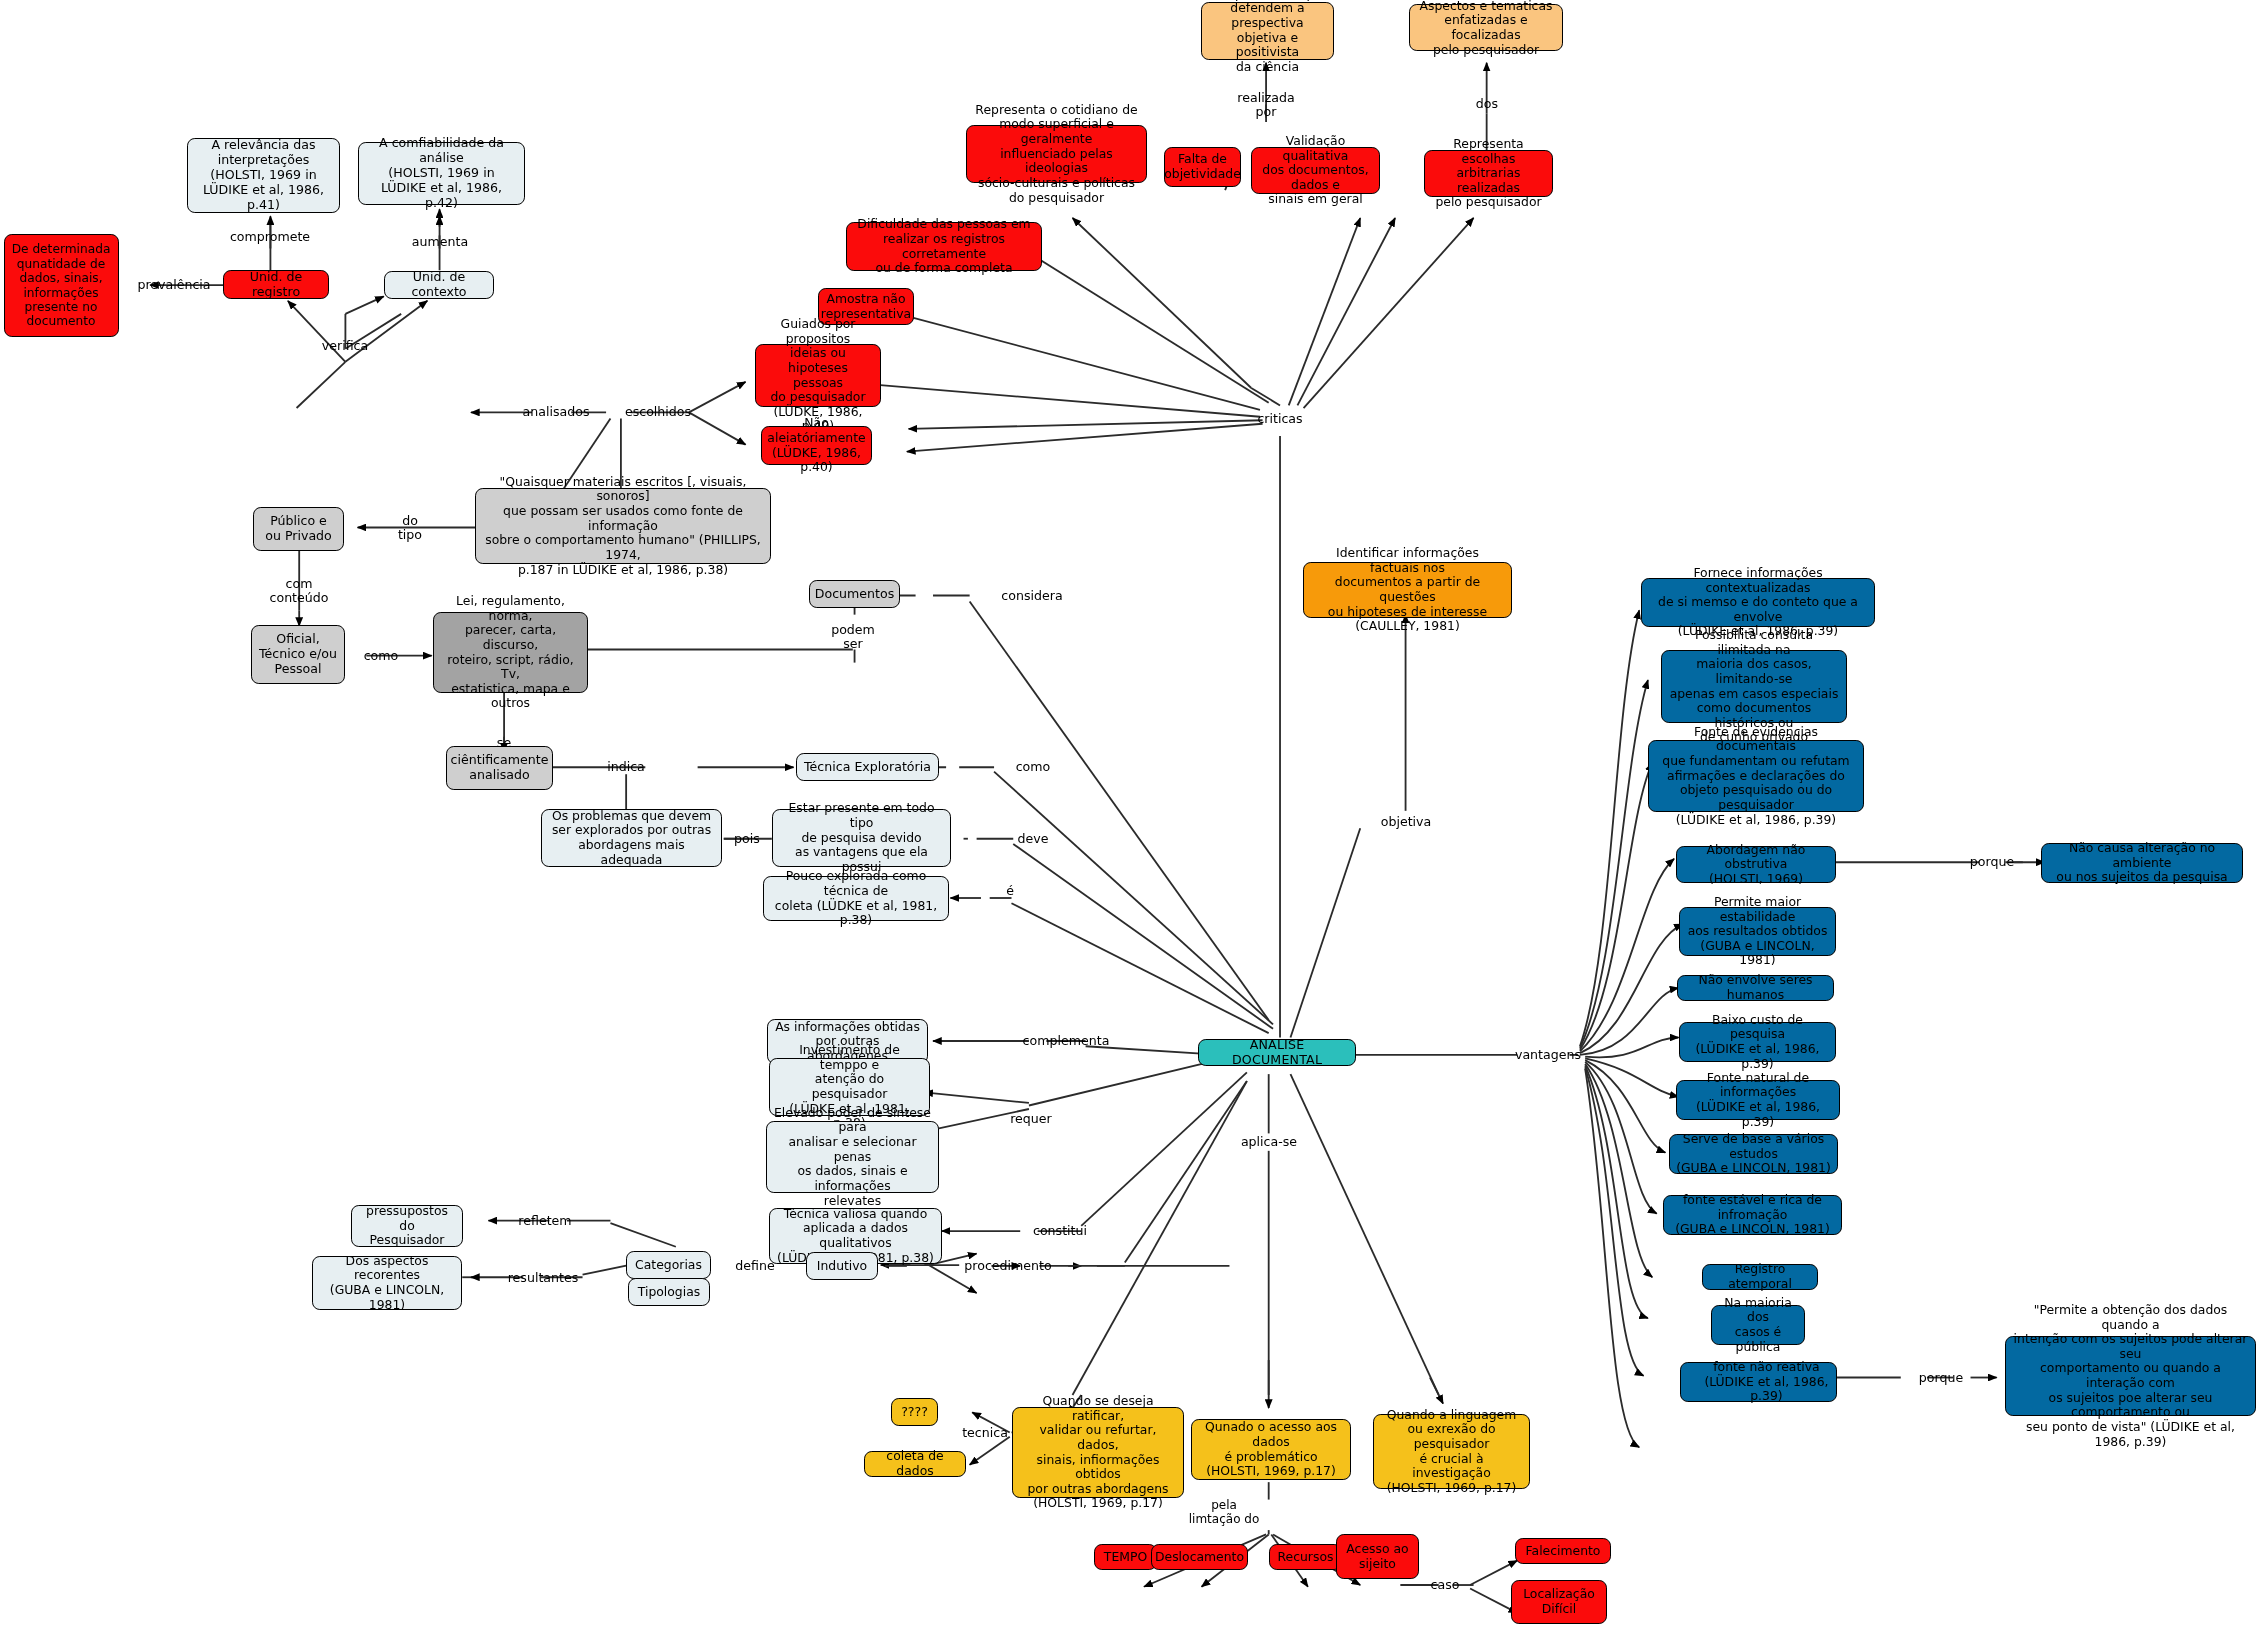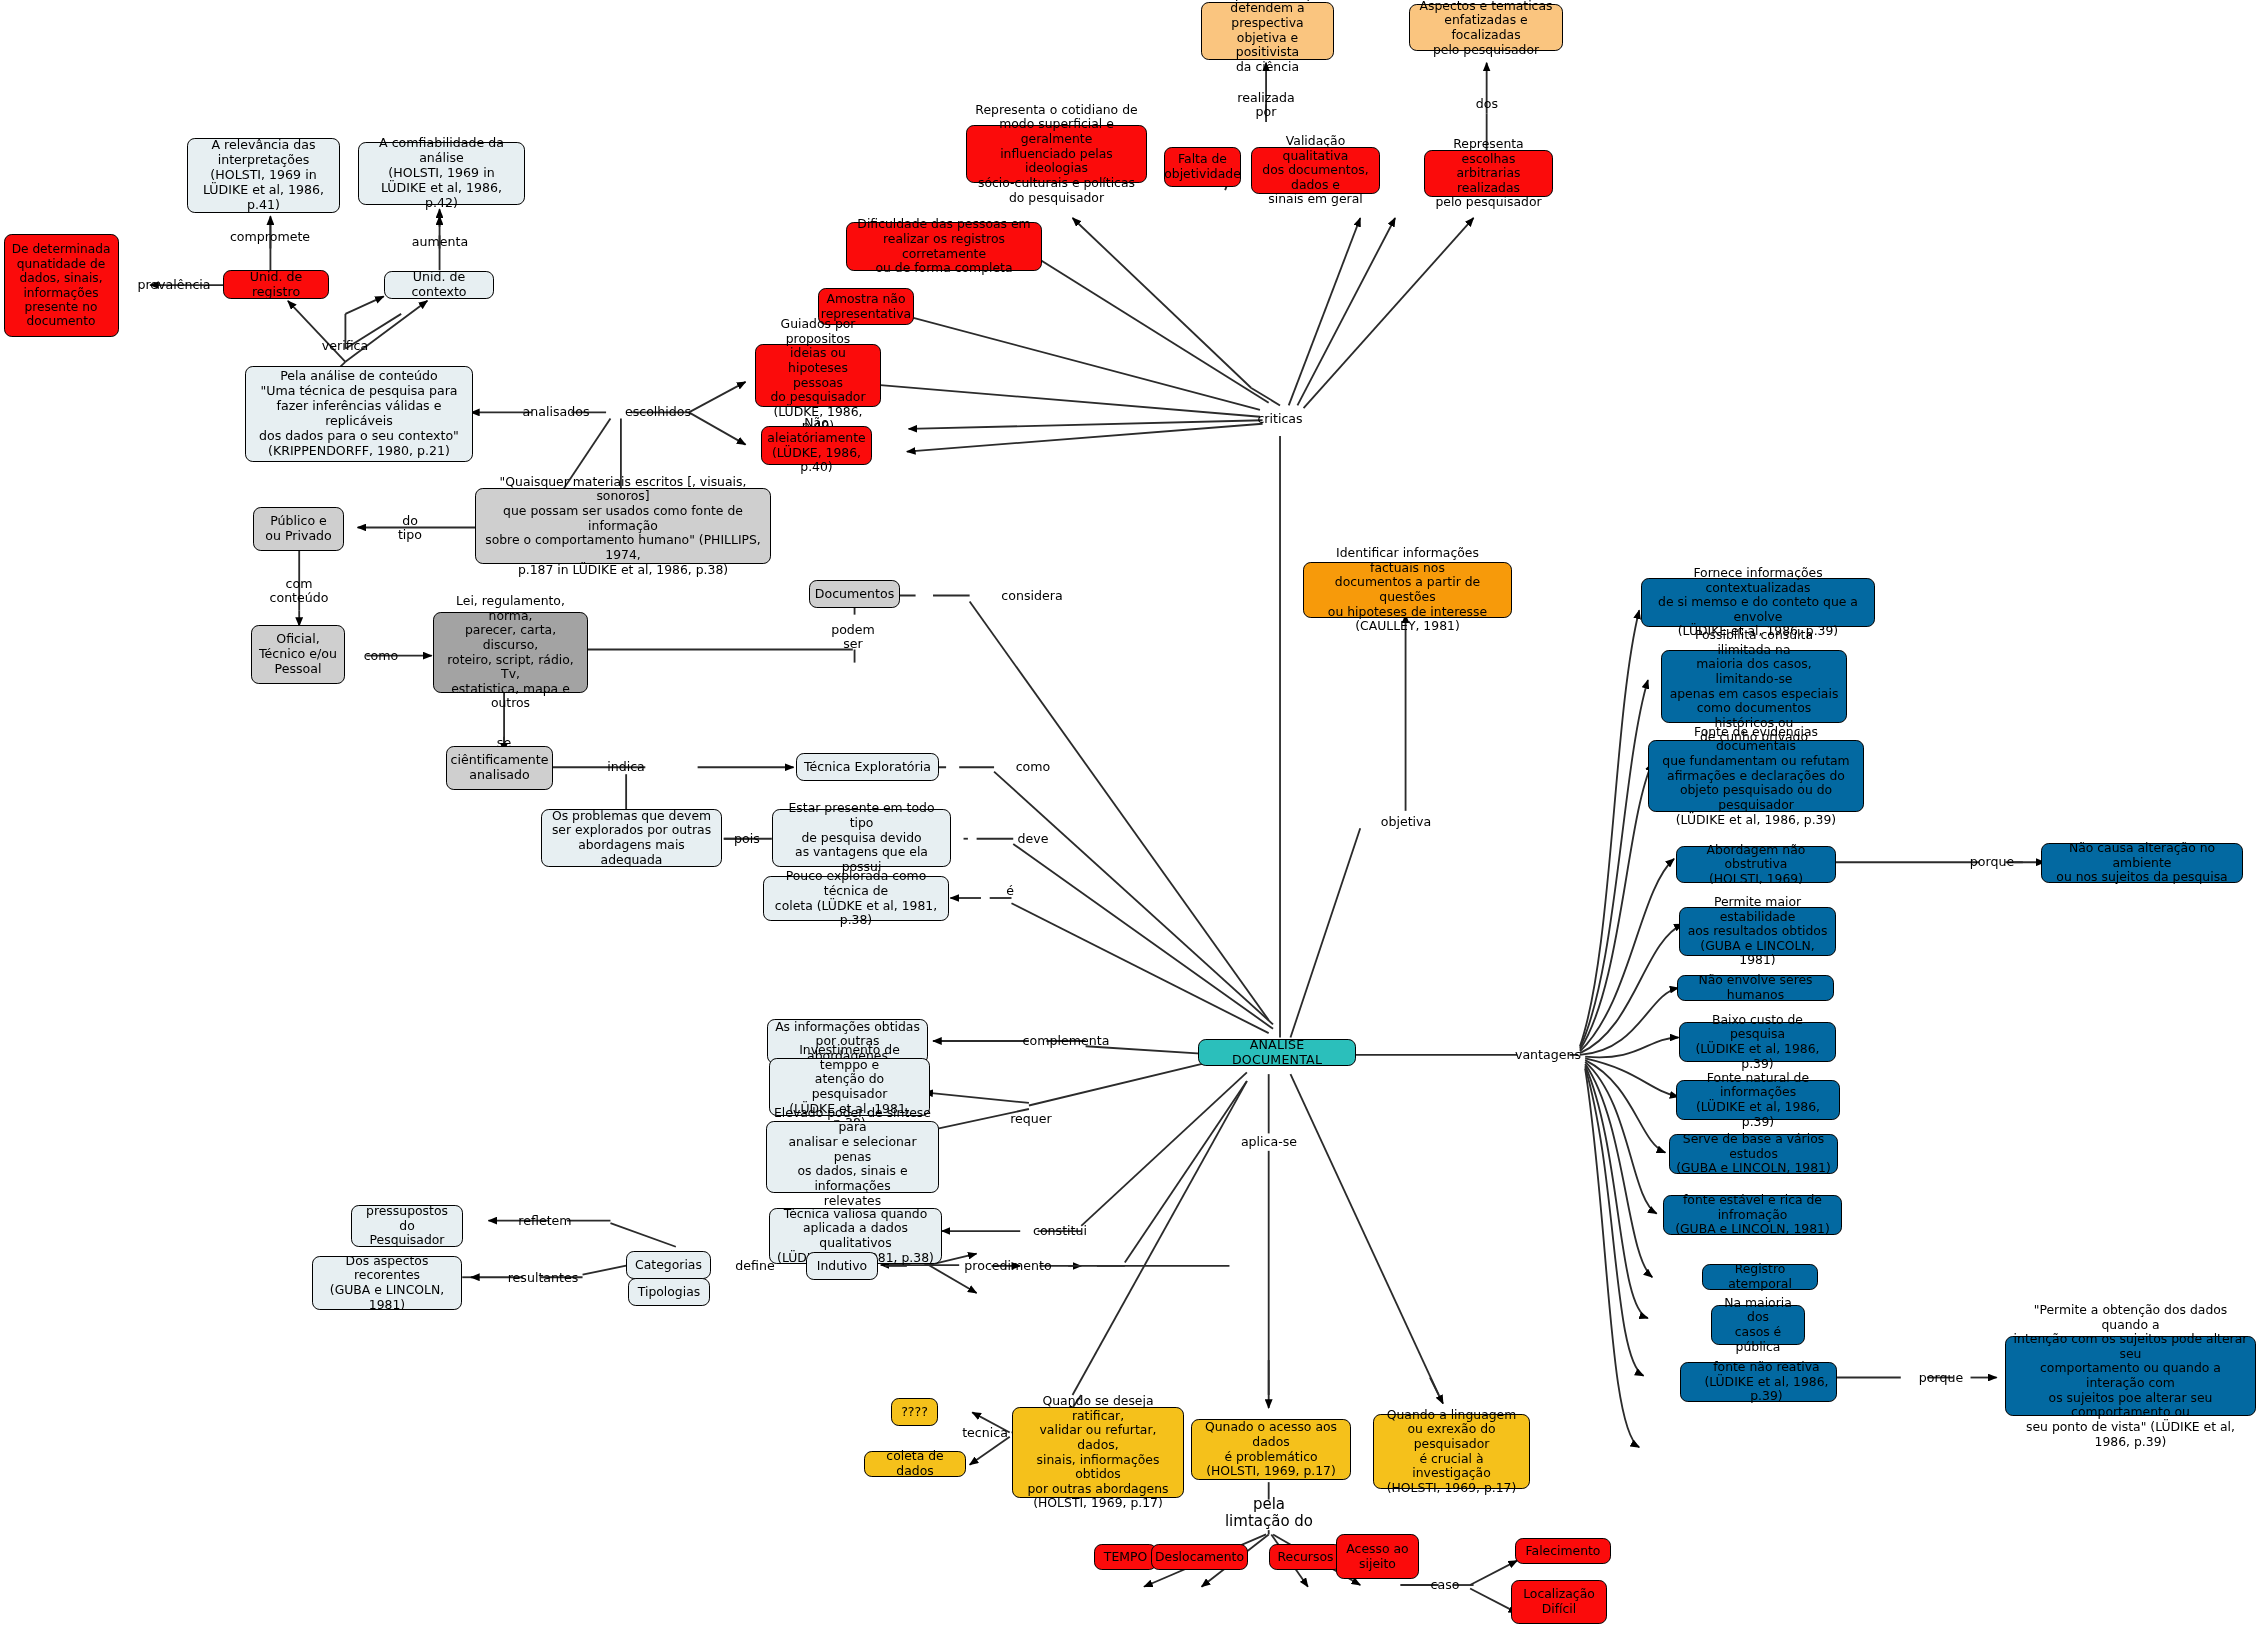--- a/index.html
+++ b/index.html
@@ -213,25 +213,20 @@
 LÜDIKE et al, 1986, p.41)</div>
 
   <div class="node n-blue" style="left:358px;top:142px;width:167px;height:63px;font-size:12.6px;white-space:pre-line;">A comfiabilidade da análise
 (HOLSTI, 1969 in
 LÜDIKE et al, 1986, p.42)</div>
 
   <div class="node n-red" style="left:223px;top:270px;width:106px;height:29px;font-size:12.6px;">Unid. de registro</div>
 
   <div class="node n-blue" style="left:384px;top:271px;width:110px;height:28px;font-size:12.6px;">Unid. de contexto</div>
 
-  <div class="node n-blue" style="left:245px;top:366px;width:228px;height:96px;font-size:12.6px;white-space:pre-line;">Pela análise de conteúdo
-"Uma técnica de pesquisa para
-fazer inferências válidas e replicáveis
-dos dados para o seu contexto"
-(KRIPPENDORFF, 1980, p.21)</div>
 
   <div class="node n-grey" style="left:475px;top:488px;width:296px;height:76px;font-size:12.4px;white-space:pre-line;">"Quaisquer materiais escritos [, visuais, sonoros]
 que possam ser usados como fonte de informação
 sobre o comportamento humano" (PHILLIPS, 1974,
 p.187 in LÜDIKE et al, 1986, p.38)</div>
 
   <div class="node n-grey" style="left:253px;top:507px;width:91px;height:44px;font-size:12.6px;white-space:pre-line;">Público e
 ou Privado</div>
 
   <div class="node n-grey" style="left:251px;top:625px;width:94px;height:59px;font-size:12.6px;white-space:pre-line;">Oficial,
@@ -448,21 +443,21 @@
   <div class="elabel" style="left:1010px;top:891px;font-size:12.6px;">é</div>
   <div class="elabel" style="left:1066px;top:1041px;font-size:12.6px;">complementa</div>
   <div class="elabel" style="left:1031px;top:1119px;font-size:12.6px;">requer</div>
   <div class="elabel" style="left:1060px;top:1231px;font-size:12.6px;">constitui</div>
   <div class="elabel" style="left:545px;top:1221px;font-size:12.6px;">refletem</div>
   <div class="elabel" style="left:543px;top:1278px;font-size:12.6px;">resultantes</div>
   <div class="elabel" style="left:755px;top:1266px;font-size:12.6px;">define</div>
   <div class="elabel" style="left:1008px;top:1266px;font-size:12.6px;">procedimento</div>
   <div class="elabel" style="left:985px;top:1433px;font-size:12.6px;">tecnica</div>
   <div class="elabel" style="left:1269px;top:1142px;font-size:12.6px;">aplica-se</div>
-  <div class="elabel" style="left:1269px;top:1513px;font-size:15px;white-space:pre-line;">pela
+  <div class="elabel" style="left:1224px;top:1513px;font-size:12px;white-space:pre-line;">pela
 limtação do</div>
   <div class="elabel" style="left:1445px;top:1585px;font-size:12.6px;">caso</div>
   <div class="elabel" style="left:1280px;top:419px;font-size:12.6px;">criticas</div>
   <div class="elabel" style="left:1266px;top:105px;font-size:12.6px;white-space:pre-line;">realizada
 por</div>
   <div class="elabel" style="left:1487px;top:104px;font-size:12.6px;">dos</div>
   <div class="elabel" style="left:1406px;top:822px;font-size:12.6px;">objetiva</div>
   <div class="elabel" style="left:1548px;top:1055px;font-size:12.6px;">vantagens</div>
   <div class="elabel" style="left:1992px;top:862px;font-size:12.6px;">porque</div>
   <div class="elabel" style="left:1941px;top:1378px;font-size:12.6px;">porque</div>

